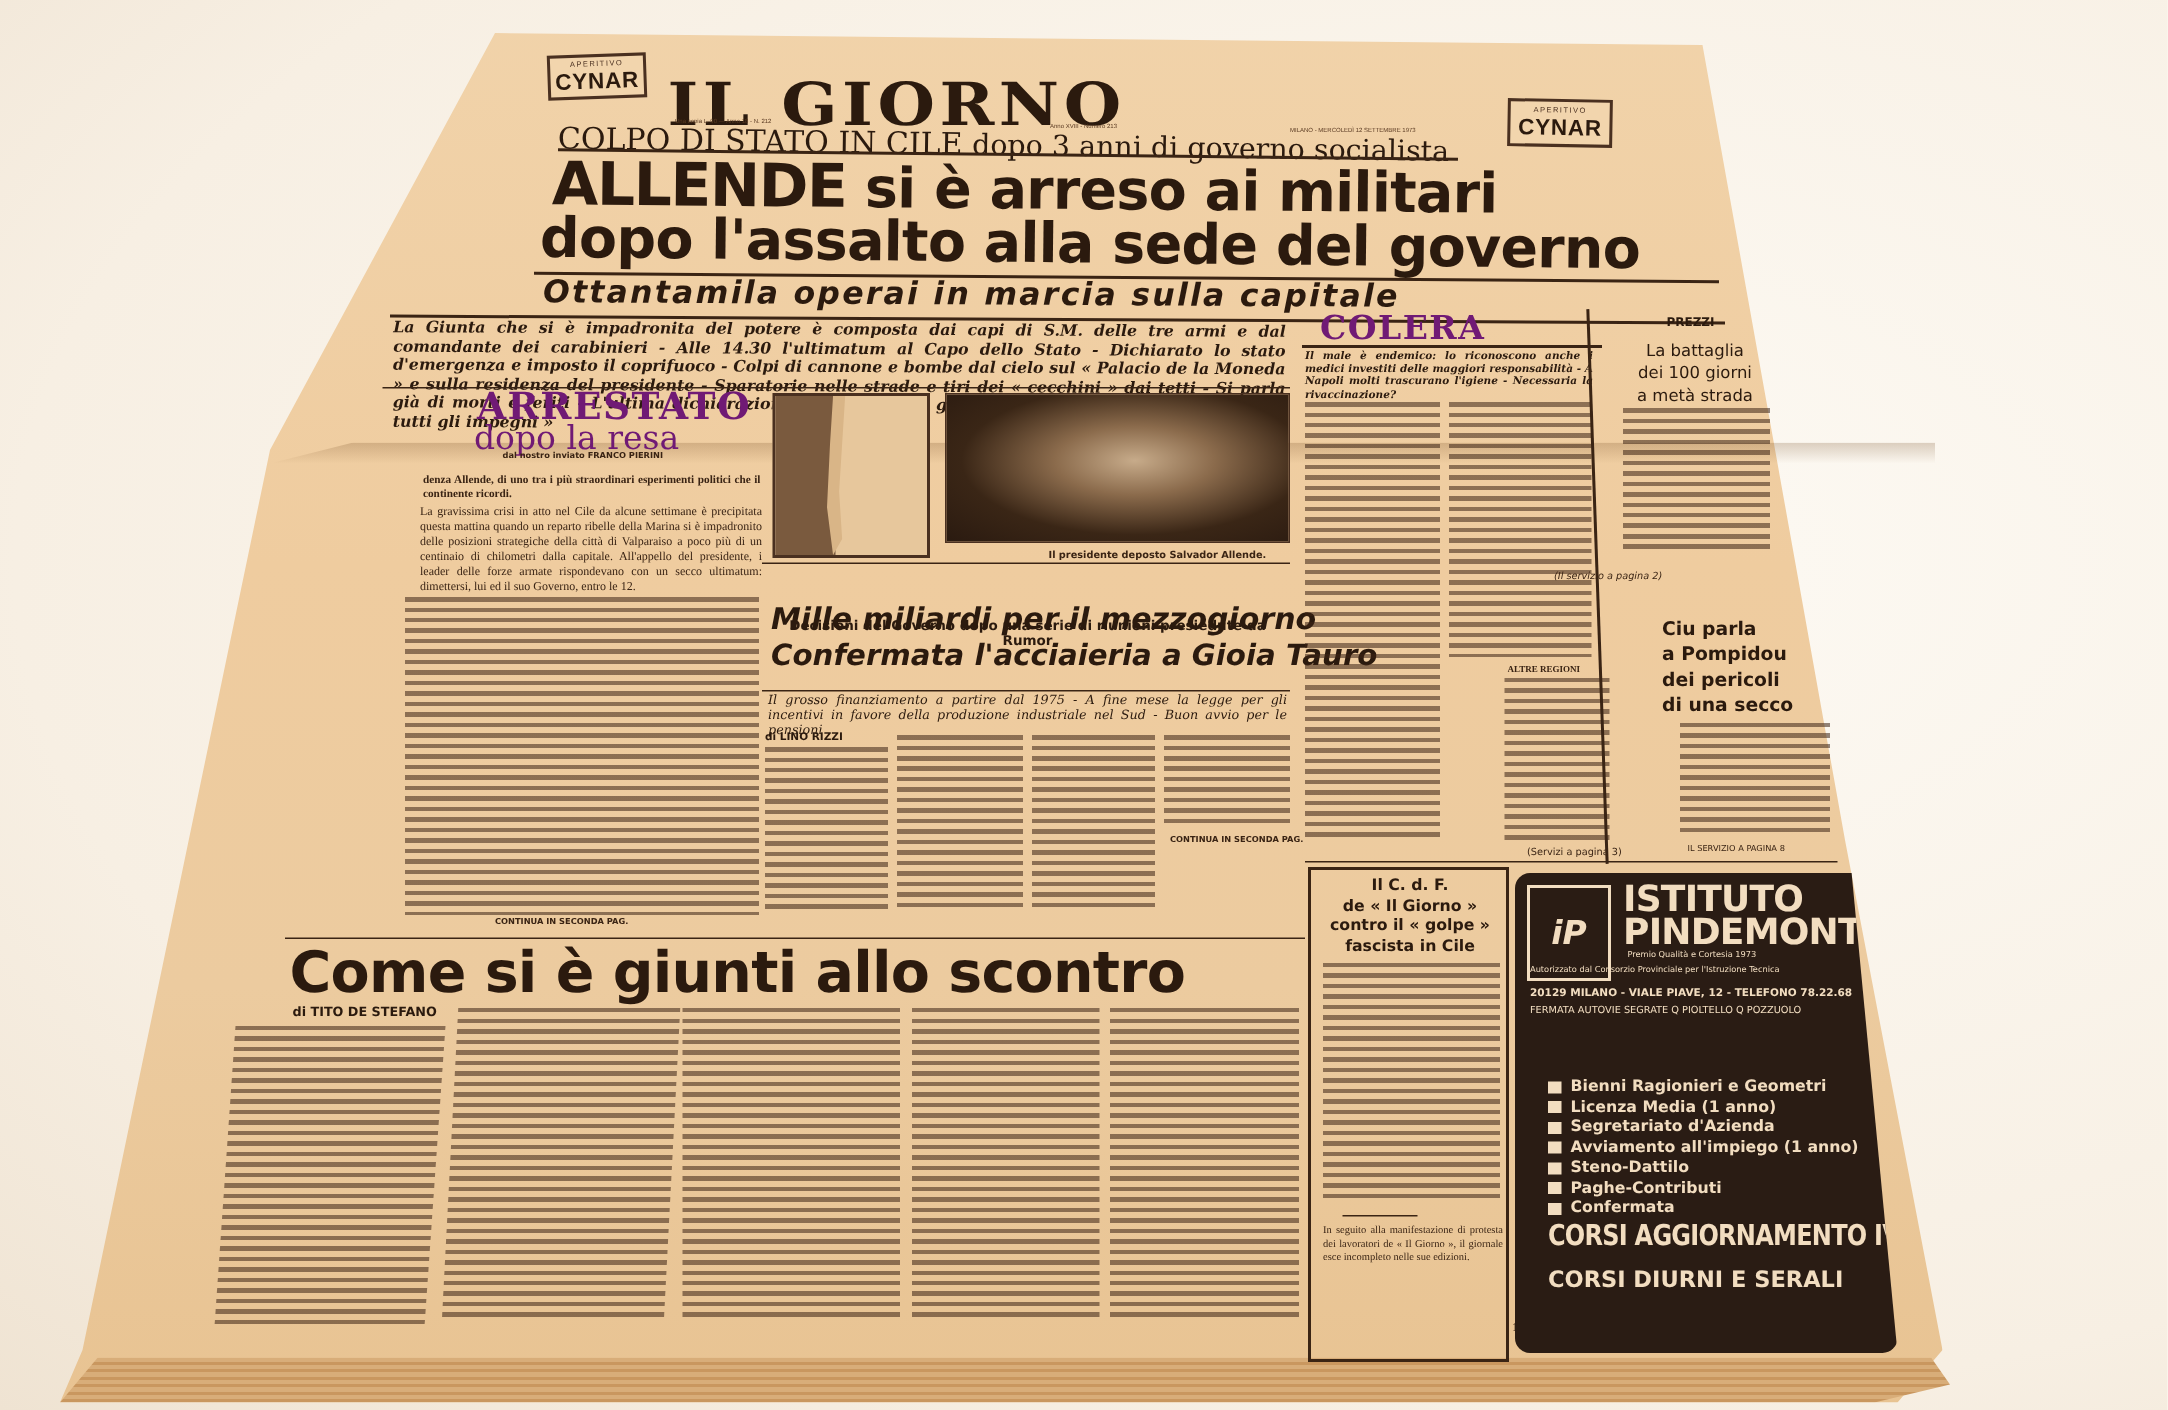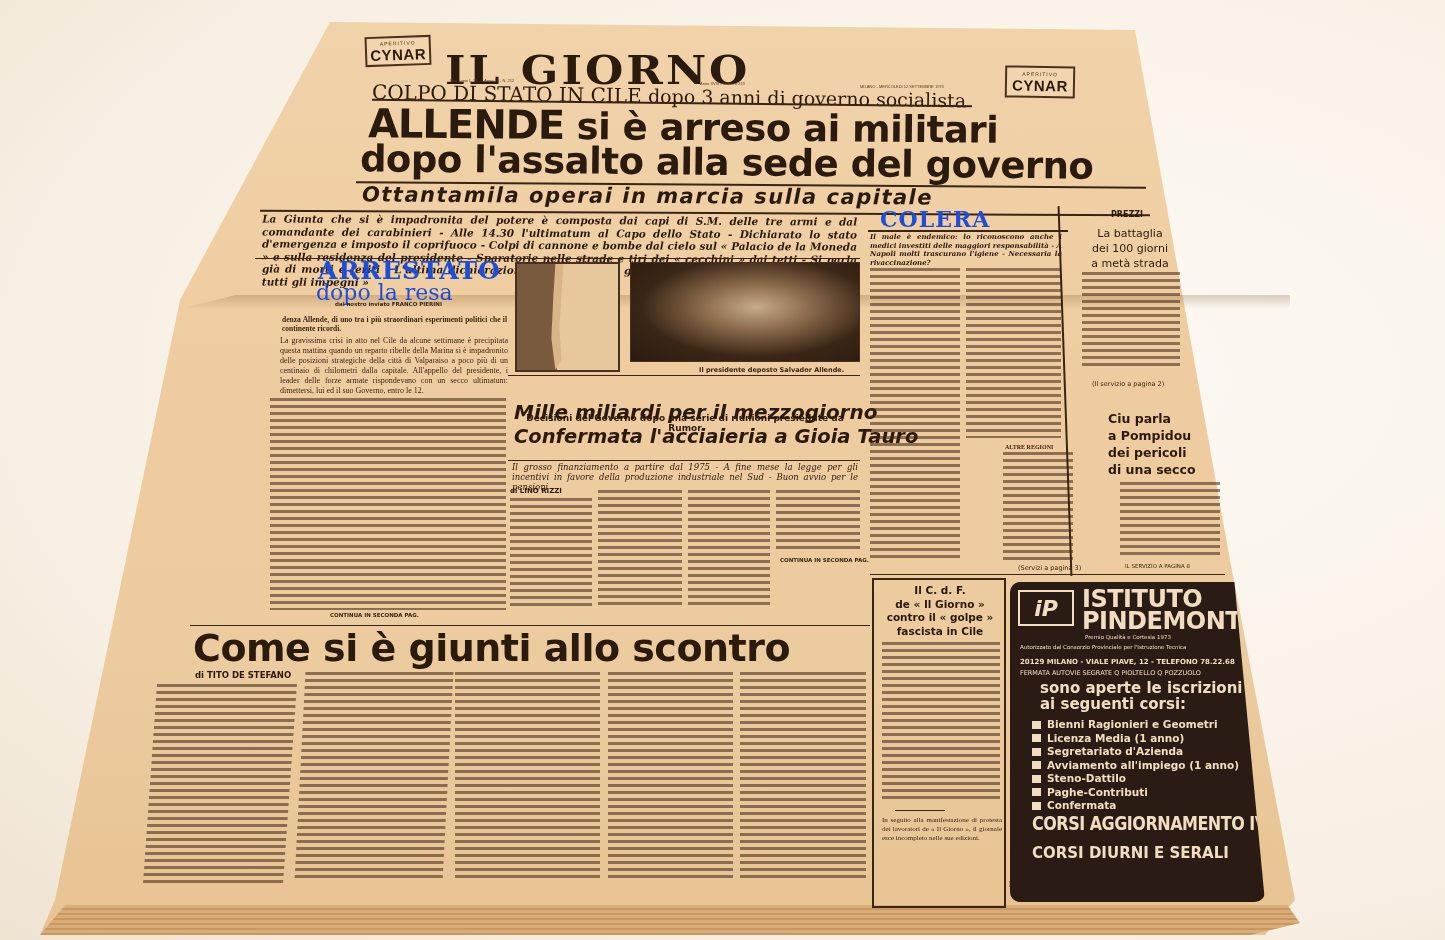--- a/index.html
+++ b/index.html
@@ -72,21 +72,21 @@
     font-size: 10.5px; line-height: 12.5px; color:#2b1a0e; text-align: justify;
   }
   .body-text {
     position: absolute; font-family: "Liberation Serif", serif; font-size: 8px; line-height: 10px;
     color: #3a2414; text-align: justify; overflow: hidden;
   }
   .greek {
     background: repeating-linear-gradient(180deg, rgba(60,35,20,0.55) 0 3px, transparent 3px 7px);
   }
   .section-title {
-    position: absolute; font-family: "DejaVu Serif", serif; font-weight: bold; color:#1d4ed8; white-space: nowrap;
+    position: absolute; font-family: "DejaVu Serif", serif; font-weight: bold; color:#701a75; white-space: nowrap;
   }
   .sans-bold {
     position: absolute; font-family: "DejaVu Sans", sans-serif; font-weight: bold; color:#2b1a0e; text-align:center;
   }
   .map-box {
     position: absolute; left: 515px; top: 262px; width: 105px; height: 110px;
     border: 2px solid #4a3020; background: #e7c79c; overflow: hidden;
   }
   .map-sea { position: absolute; left: 0; top: 0; width: 40%; height: 100%; background: #7a5a3e; }
   .map-land { position: absolute; left: 30%; top: 0; width: 20%; height: 100%; background: #d9b587;
@@ -98,21 +98,21 @@
   }
   .caption { position: absolute; font-family: "DejaVu Sans", sans-serif; font-size: 6.5px; font-weight: bold; color:#3a2414; white-space: nowrap; }
   .boxed { position: absolute; border: 2px solid #3a2414; }
   .ad {
     position: absolute; left: 1010px; top: 582px; width: 255px; height: 320px;
     background: #2a1c14; border-radius: 10px;
     color: #f2ddc0; font-family: "DejaVu Sans", sans-serif;
     clip-path: polygon(0 0, 88% 0, 100% 100%, 0 100%);
   }
   .ad .logo {
-    position: absolute; left: 8px; top: 8px; width: 56px; height: 36px;
+    position: absolute; left: 8px; top: 8px; width: 56px; height: 64px;
     border: 2px solid #f2ddc0; display:flex; align-items:center; justify-content:center;
     font-weight: 900; font-size: 22px; font-style: italic; color:#f2ddc0;
   }
   .ad .name { position: absolute; left: 72px; top: 6px; font-weight: 900; font-size: 24px; line-height: 22px; letter-spacing: -0.5px; }
   .ad .tiny { position: absolute; font-size: 5.5px; white-space: nowrap; }
   .ad .addr { position: absolute; font-size: 7px; font-weight: bold; white-space: nowrap; }
   .ad .open { position: absolute; left: 30px; top: 98px; font-weight: 900; font-size: 15px; line-height: 16px; }
   .ad ul { position: absolute; left: 22px; top: 136px; list-style: none; }
   .ad li { font-size: 10.5px; font-weight: bold; line-height: 13.5px; display:flex; align-items:center; gap:6px; white-space: nowrap; }
   .ad li .box { width: 9px; height: 8px; background:#f2ddc0; display:inline-block; }
@@ -200,21 +200,21 @@
 <div class="continua" style="left:1018px;top:564px;font-weight:normal;font-size:6.5px;">(Servizi a pagina 3)</div>
 <div class="vrule" style="left:1064px;top:206px;height:370px;transform:rotate(-2deg);"></div>
 
 <div class="sans-bold" style="left:1082px;top:210px;width:90px;font-size:8px;">PREZZI</div>
 <div class="sans-bold" style="left:1075px;top:226px;width:110px;font-size:11px;line-height:15px;font-weight:normal;">
   <div>La battaglia</div>
   <div>dei 100 giorni</div>
   <div>a metà strada</div>
 </div>
 <div class="body-text greek" style="left:1082px;top:272px;width:98px;height:98px;"></div>
-<div class="continua" style="left:1092px;top:380px;font-weight:normal;font-size:6.5px;">(Il servizio a pagina 2)</div>
+<div class="continua" style="left:1036px;top:380px;font-weight:normal;font-size:6.5px;font-style:italic;">(Il servizio a pagina 2)</div>
 
 <div class="sans-bold" style="left:1108px;top:410px;width:100px;font-size:12.5px;line-height:17px;text-align:left;">
   <div>Ciu parla</div>
   <div>a Pompidou</div>
   <div>dei pericoli</div>
   <div>di una secco</div>
 </div>
 <div class="body-text greek" style="left:1120px;top:482px;width:100px;height:75px;"></div>
 <div class="continua" style="left:1125px;top:563px;font-weight:normal;">IL SERVIZIO A PAGINA 8</div>
 <div class="rule" style="left:870px;top:574px;width:355px;height:1px;"></div>
@@ -243,24 +243,20 @@
 <div class="ad">
   <div class="logo">iP</div>
   <div class="name">
     <div>ISTITUTO</div>
     <div>PINDEMONTE</div>
   </div>
   <div class="tiny" style="left:75px;top:52px;">Premio Qualità e Cortesia 1973</div>
   <div class="tiny" style="left:10px;top:62px;">Autorizzato dal Consorzio Provinciale per l'Istruzione Tecnica</div>
   <div class="addr" style="left:10px;top:76px;">20129 MILANO - VIALE PIAVE, 12 - TELEFONO 78.22.68</div>
   <div class="tiny" style="left:10px;top:87px;font-size:6.5px;">FERMATA AUTOVIE SEGRATE Q PIOLTELLO Q POZZUOLO</div>
-  <div class="open">
-    <div>sono aperte le iscrizioni</div>
-    <div>ai seguenti corsi:</div>
-  </div>
   <ul>
     <li>
         <span class="box"></span>
         <span>Bienni Ragionieri e Geometri</span>
       </li>
     <li>
         <span class="box"></span>
         <span>Licenza Media (1 anno)</span>
       </li>
     <li>

